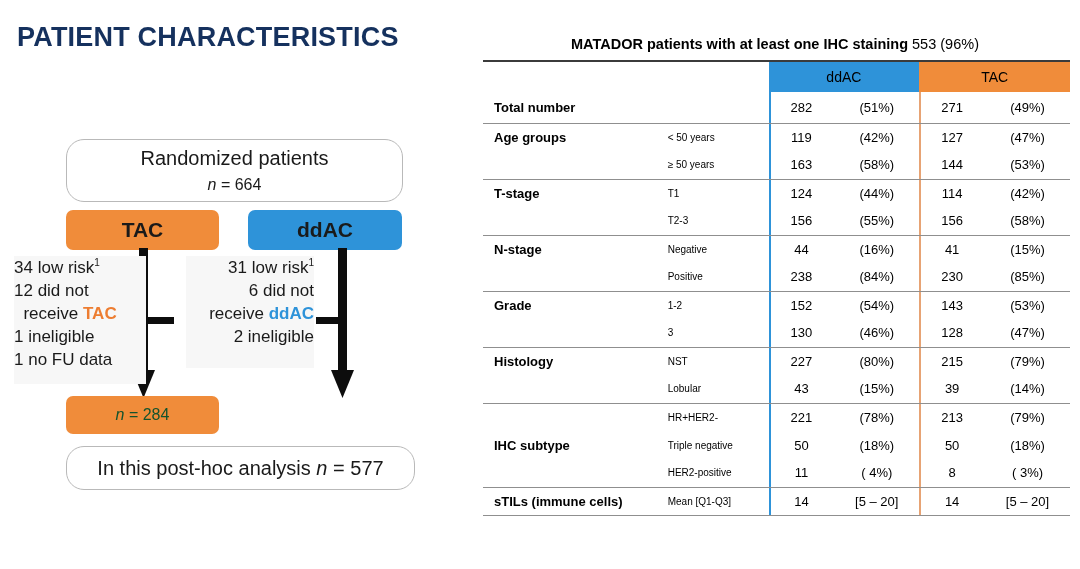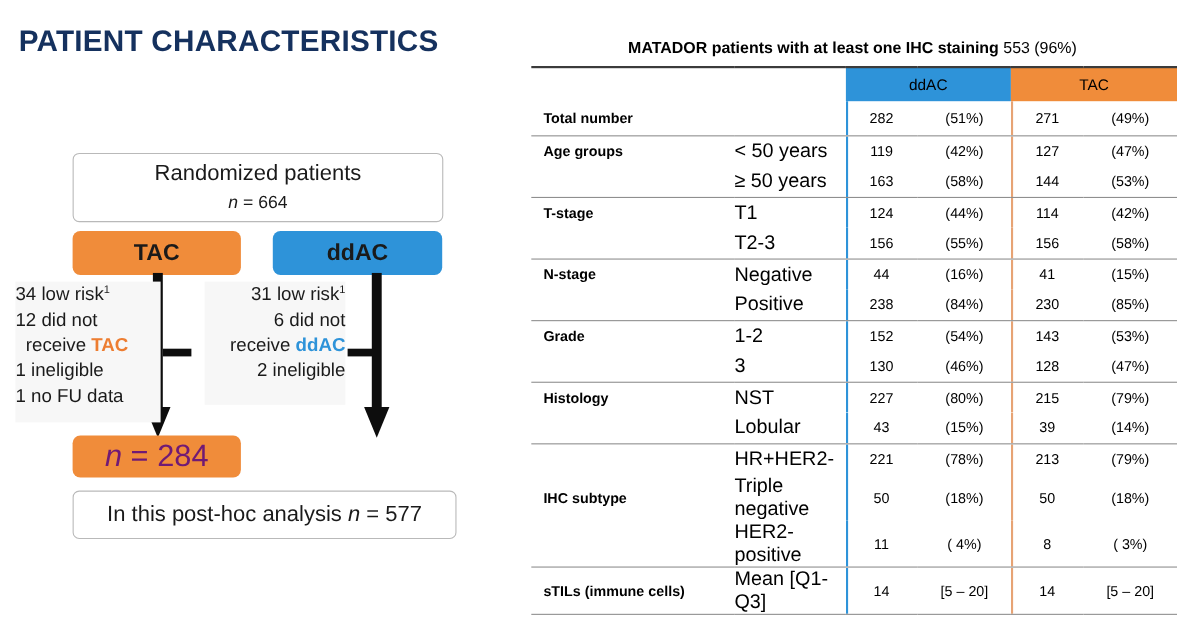--- a/index.html
+++ b/index.html
@@ -22,39 +22,39 @@
   }
 
   .flow{position:absolute;left:0;top:0;width:470px;height:569px;}
 
   .box{
     position:absolute;box-sizing:border-box;
     display:flex;align-items:center;justify-content:center;
     text-align:center;
   }
   .rounded{
-    border:1px solid #b9b9b9;border-radius:6px;background:#fff;
+    border:1px solid #b9b9b9;border-radius:18px;background:#fff;
   }
   .fill-orange{background:#f08c3a;border-radius:7px;}
   .fill-blue{background:#2e93d9;border-radius:7px;}
 
   #box-randomized{
     left:66px;top:139px;width:337px;height:63px;
     font-size:20px;line-height:1.25;color:#1a1a1a;
   }
   #box-randomized .l2{font-size:16px;}
   .ital{font-style:italic;}
 
   #box-tac{left:66px;top:210px;width:153px;height:40px;
     font-size:21px;font-weight:bold;color:#1a1a1a;}
   #box-ddac{left:248px;top:210px;width:154px;height:40px;
     font-size:21px;font-weight:bold;color:#1a1a1a;}
 
   #box-n284{left:66px;top:396px;width:153px;height:38px;
-    font-size:28px;color:#701a75;}
+    font-size:16px;color:#14532d;}
   #box-n293{left:248px;top:396px;width:154px;height:38px;
     font-size:20px;color:#1a1a1a;}
 
   #box-posthoc{left:66px;top:446px;width:349px;height:44px;
     font-size:20px;color:#1a1a1a;}
 
   .excl{
     position:absolute;background:#f7f7f7;
     font-size:17px;line-height:1.36;color:#1a1a1a;
     white-space:pre;
@@ -84,21 +84,21 @@
     width:587px;
     border-collapse:collapse;
     font-size:13px;
     table-layout:fixed;
   }
   table#chartab td,table#chartab th{
     padding:0;margin:0;vertical-align:middle;
     font-weight:normal;
   }
   .c-label{width:174px;padding-left:11px !important;font-weight:bold !important;font-size:13px;text-align:left;}
-  .c-sub{width:95px;text-align:left;font-size:18px;}
+  .c-sub{width:95px;text-align:left;font-size:10px;}
   .c-n1{width:62px;text-align:center;font-size:13px;}
   .c-p1{width:80px;text-align:center;font-size:13px;}
   .c-n2{width:62px;text-align:center;font-size:13px;}
   .c-p2{width:80px;text-align:center;font-size:13px;}
 
   .hdr-ddac{background:#2e93d9;color:#000;font-weight:bold;font-size:14px;text-align:center;height:30px;}
   .hdr-tac{background:#f08c3a;color:#000;font-weight:bold;font-size:14px;text-align:center;height:30px;}
   .hdr-blank{height:30px;}
 
   

